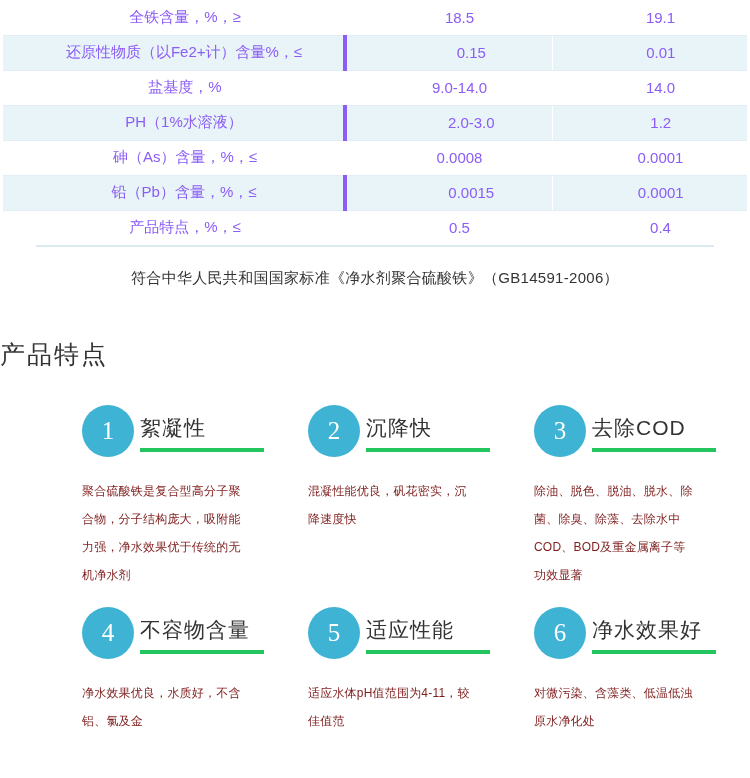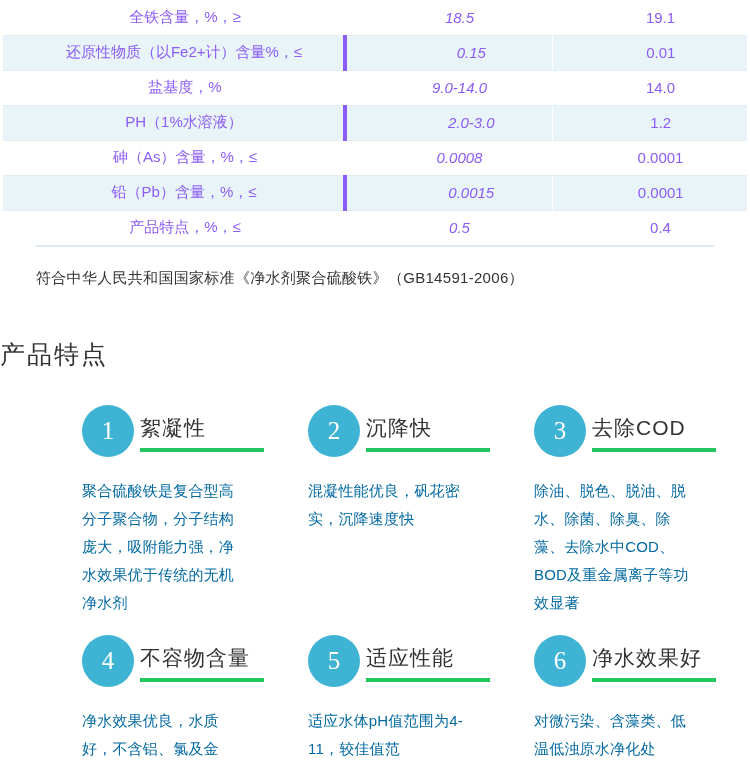--- a/index.html
+++ b/index.html
@@ -32,38 +32,38 @@
     padding: 0 0 0 22px;
     border-bottom: 1px solid #e2eef4;
     vertical-align: middle;
     white-space: nowrap;
     text-align: center;
   }
   .spec-table tr.alt td {
     background: #e8f4f8;
   }
   .spec-table td.c-name { width: 320px; }
-  .spec-table td.c-std  { width: 185px; padding-left: 22px; font-style: italic; }
+  .spec-table td.c-std  { width: 185px; padding-left: 22px; }
   .spec-table td.c-val  { width: 173px; padding-left: 22px; }
   .spec-table tr.alt td.c-name { border-right: 4px solid #8b5cf6; }
   .spec-table tr.alt td.c-std  { border-right: 1px solid #ffffff; padding-left: 44px; }
   .spec-table tr.last td { border-bottom: none; }
 
   .table-bottom-rule {
     width: 678px;
     height: 2px;
     margin: 0 auto;
     background: #dbe9f0;
   }
 
   
   .standard-note {
     width: 678px;
     margin: 22px auto 0;
-    text-align: left;
+    text-align: center;
     font-size: 15px;
     color: #333333;
     letter-spacing: 0.3px;
   }
 
   
   .section-title {
     margin-top: 50px;
     text-align: left;
     font-size: 25px;
@@ -113,23 +113,23 @@
     white-space: nowrap;
     padding-bottom: 6px;
     padding-right: 6px;
     border-bottom: 4px solid #22c55e;
     min-width: 118px;
   }
   .feature-body {
     margin-top: 12px;
     padding-left: 34px;
     padding-right: 18px;
-    font-size: 15px;
+    font-size: 12px;
     line-height: 28px;
-    color: #0369a1;
+    color: #7f1d1d;
     letter-spacing: 0.2px;
   }
   .row2 .feature-head { height: 60px; }
 </style>
 </head>
 <body>
 
 <table class="spec-table">
   <tbody>
     <tr>

